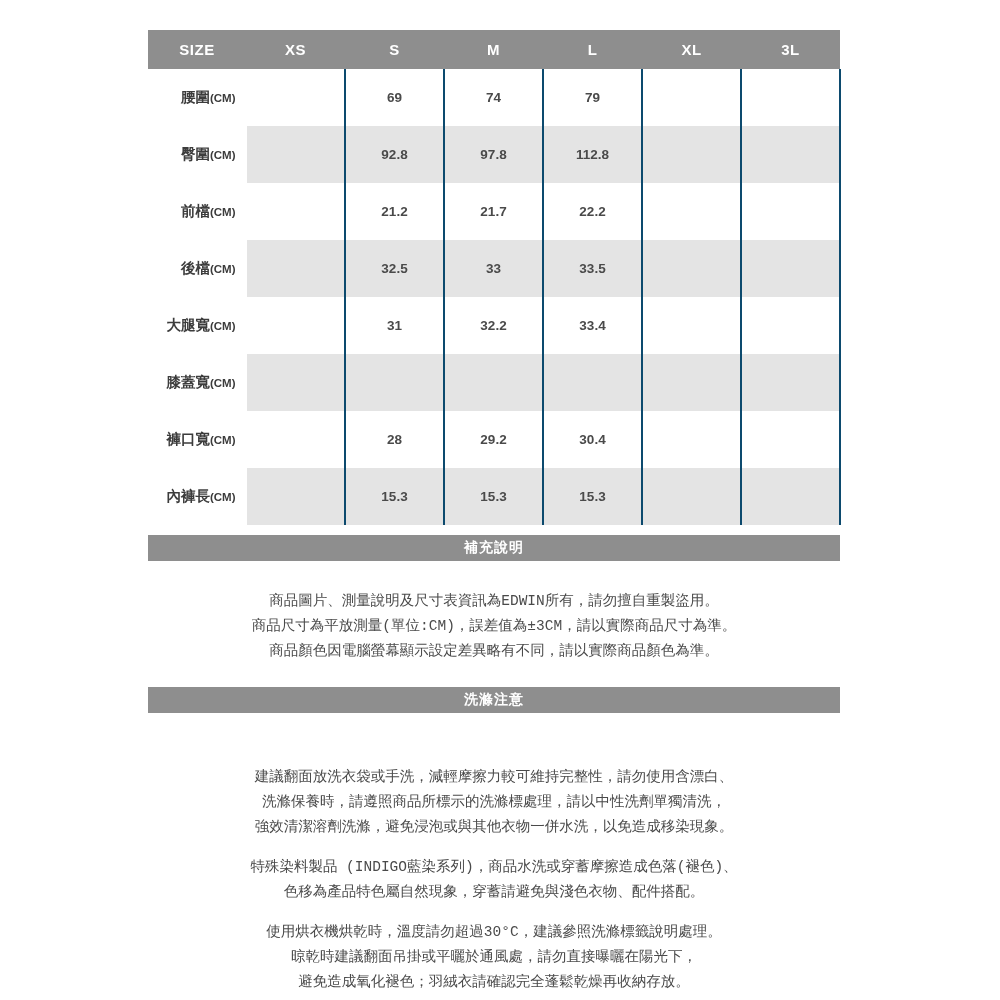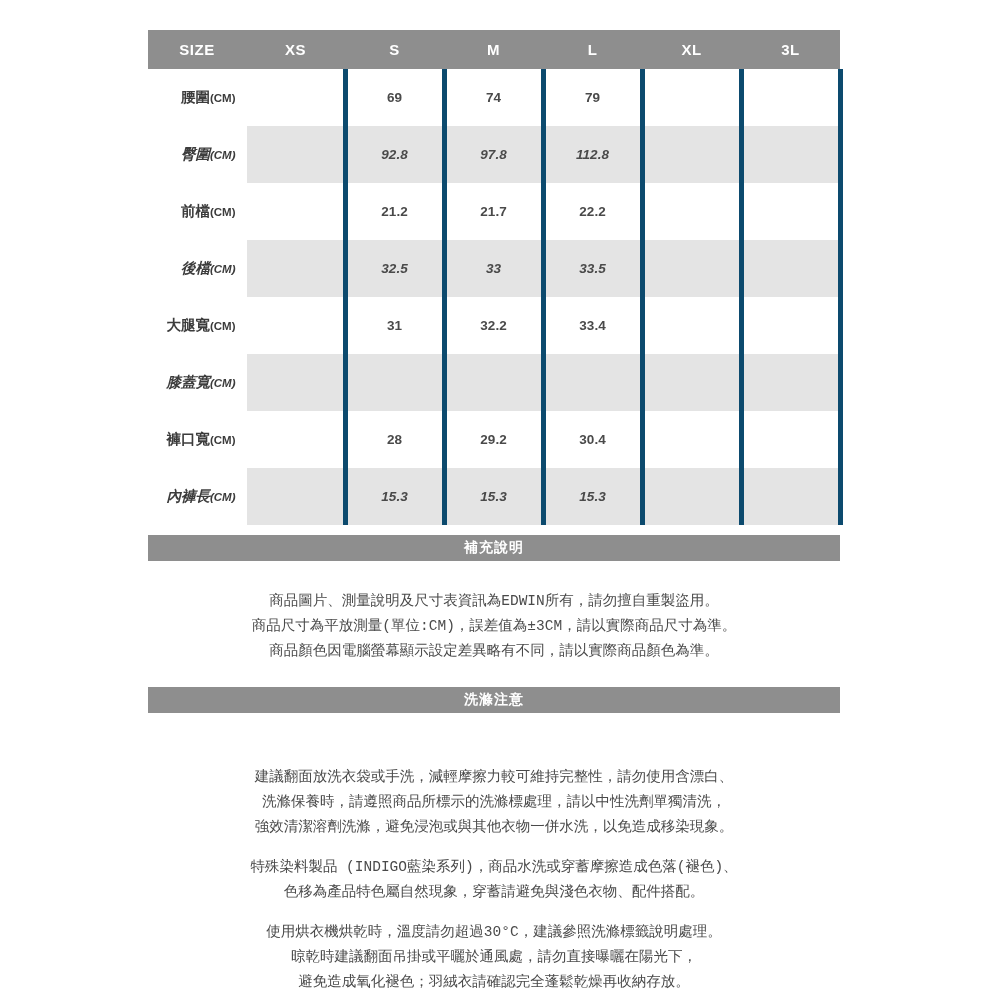--- a/index.html
+++ b/index.html
@@ -48,37 +48,36 @@
     letter-spacing: 0.5px;
   }
   .size-table thead th.corner {
     background: #8e8e8e;
   }
   .size-table tbody tr.odd td {
     background: #ffffff;
   }
   .size-table tbody tr.even td {
     background: #e4e4e4;
-    font-style: italic;
   }
   .size-table tbody td.rowlabel {
     text-align: right;
     padding-right: 10px;
     font-size: 14.5px;
     font-weight: bold;
     color: #3c3c3c;
     background: #ffffff !important;
   }
   .size-table tbody td.rowlabel .unit {
     font-size: 11.5px;
     font-weight: bold;
   }
   .size-table tbody td.cell {
     border-left: 1px solid #ffffff;
-    border-right: 5px solid #0c4a6e;
+    border-right: 2px solid #0c4a6e;
   }
   .band {
     position: absolute;
     left: 148px;
     width: 692px;
     height: 26px;
     background: #8e8e8e;
     color: #ffffff;
     font-size: 14px;
     font-weight: bold;

